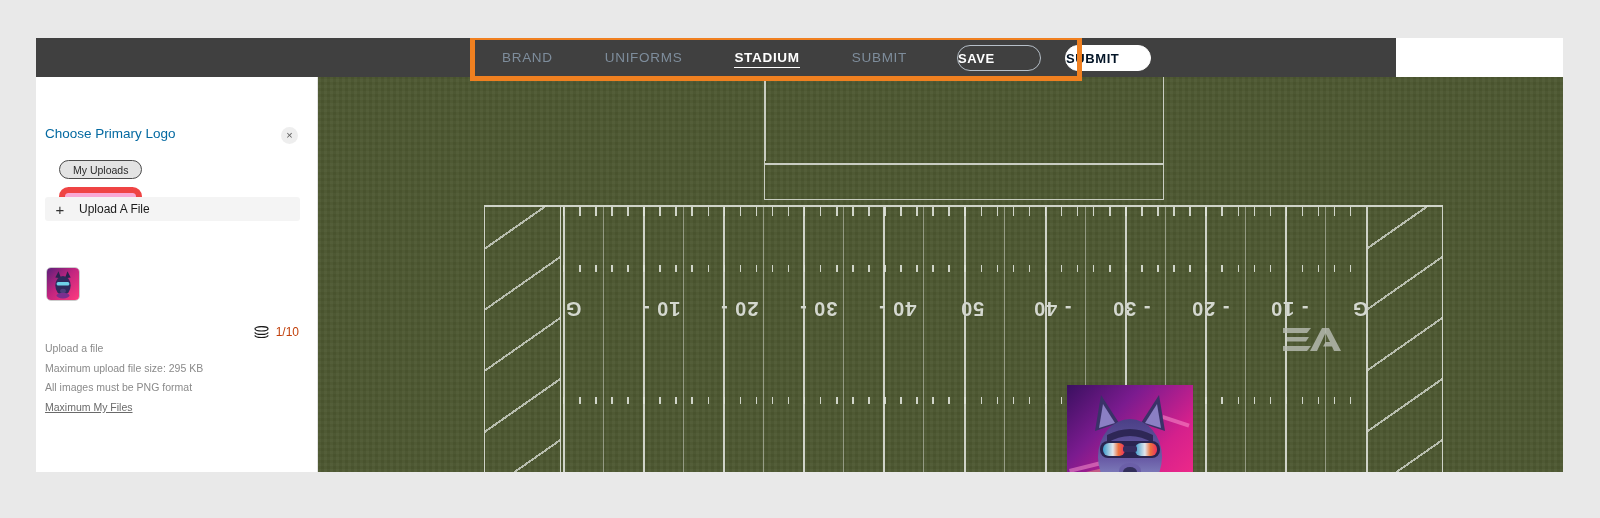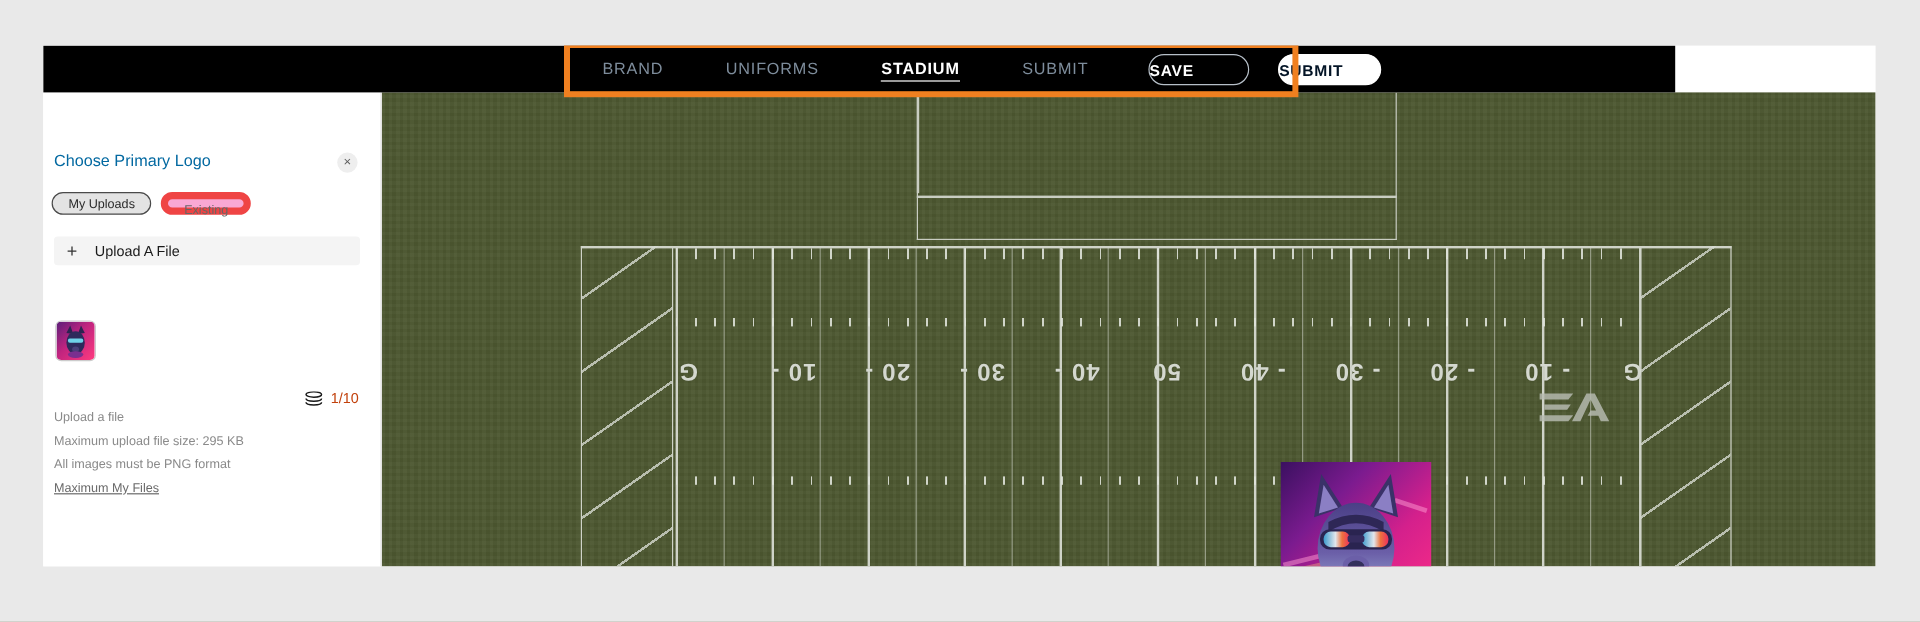--- a/index.html
+++ b/index.html
@@ -15,21 +15,21 @@
     left: 36px; top: 38px;
     width: 1527px; height: 434px;
     background: #ffffff;
     overflow: hidden;
   }
 
   
   .topnav {
     position: absolute; left: 0; top: 0;
     width: 1360px; height: 39px;
-    background: #000000;
+    background: #404040;
     z-index: 20;
   }
   .nav-inner {
     position: absolute;
     left: 440px; top: 0;
     height: 39px;
     display: flex; align-items: center; gap: 0px;
   }
   .navtab {
     font-size: 13.5px;
@@ -96,21 +96,21 @@
     position: absolute; left: 9px; top: 49px;
     font-size: 13.5px; color: #0369a1;
   }
   .close-btn {
     position: absolute; right: 19px; top: 50px;
     width: 17px; height: 17px; border-radius: 50%;
     background: #eeeeee; color: #5a5a5a;
     font-size: 11px; line-height: 17px; text-align: center;
     cursor: pointer;
   }
-  .pills { position: absolute; left: 7px; top: 83px; display: flex; gap: 8px; }
+  .pills { position: absolute; left: 23px; top: 83px; display: flex; gap: 8px; flex-direction: column; }
   .pill {
     height: 19px; line-height: 18px;
     padding: 0 13px;
     font-size: 10.5px;
     border-radius: 10px;
     cursor: pointer;
     white-space: nowrap;
   }
   .pill.sel { background: #e3e3e3; border: 1px solid #4a4a4a; color: #2a2a2a; }
   .pill.unsel { background: #f9a8d4; border: 6px solid #ef4444; color: #666666; }

